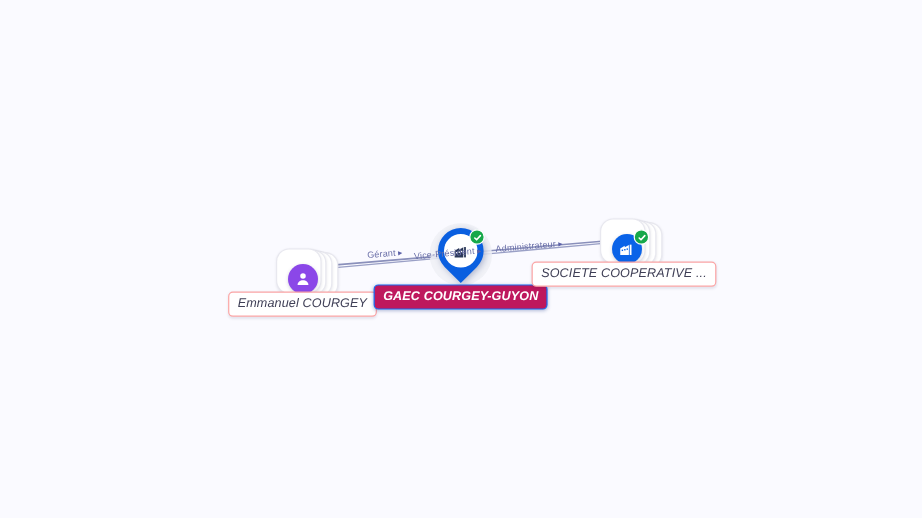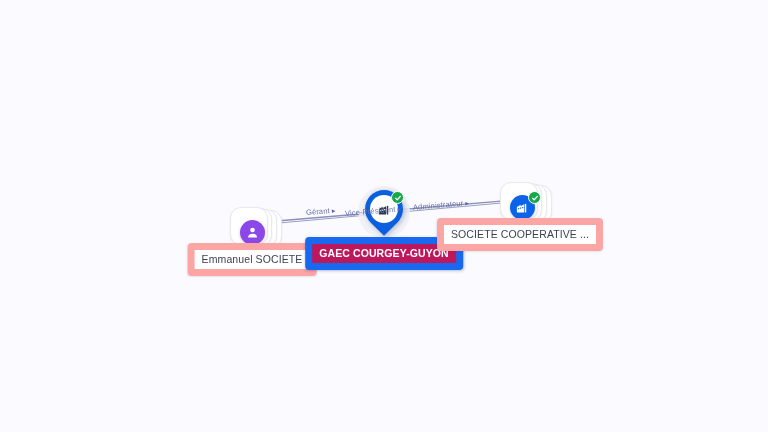--- a/index.html
+++ b/index.html
@@ -137,23 +137,24 @@
   .caption {
     position: absolute;
     transform: translateX(-50%);
     white-space: nowrap;
     font-size: 10.5px;
     line-height: 1;
     padding: 4px 7px;
     border-radius: 4px;
     background: #ffffff;
     color: #3f3f56;
-    border: 7px solid #fca5a5;
+    border: 1px solid #fca5a5;
     box-shadow: 0 1px 2px rgba(40,40,80,0.10);
     letter-spacing: .1px;
+    font-style: italic;
   }
   .caption.selected {
     background: #be185d;
     color: #ffffff;
     border-color: #1868f0;
     font-weight: bold;
     box-shadow: 0 1px 3px rgba(20,50,130,0.30);
   }
 
   
@@ -206,21 +207,21 @@
       <div class="card c3"></div>
       <div class="card c4"></div>
     </div>
     <div class="circle-icon person">
       <svg width="15" height="15" viewBox="0 0 24 24" fill="#ffffff">
         <circle cx="12" cy="8" r="3.7"></circle>
         <path d="M4.8 20c0-3.9 3.3-6.2 7.2-6.2s7.2 2.3 7.2 6.2z"></path>
       </svg>
     </div>
   </div>
-  <div class="caption" style="left:252px; top:243px;">Emmanuel SOCIETE</div>
+  <div class="caption" style="left:252px; top:243px;">Emmanuel COURGEY</div>
 
   <div class="node" style="left:384px; top:212px;">
     <div class="pin-halo"></div>
     <div class="pin">
       <div class="pin-body"></div>
       <div class="pin-hole">
         <svg width="15" height="15" viewBox="0 0 24 24" fill="#2b3858">
           <path d="M3 20V11.2l6-3.6v2.2l5.5-3.2V20z"></path>
           <rect x="15.6" y="6.2" width="2.4" height="13.8"></rect>
           <rect x="4.9" y="12.8" width="1.9" height="1.9" fill="#ffffff"></rect>

